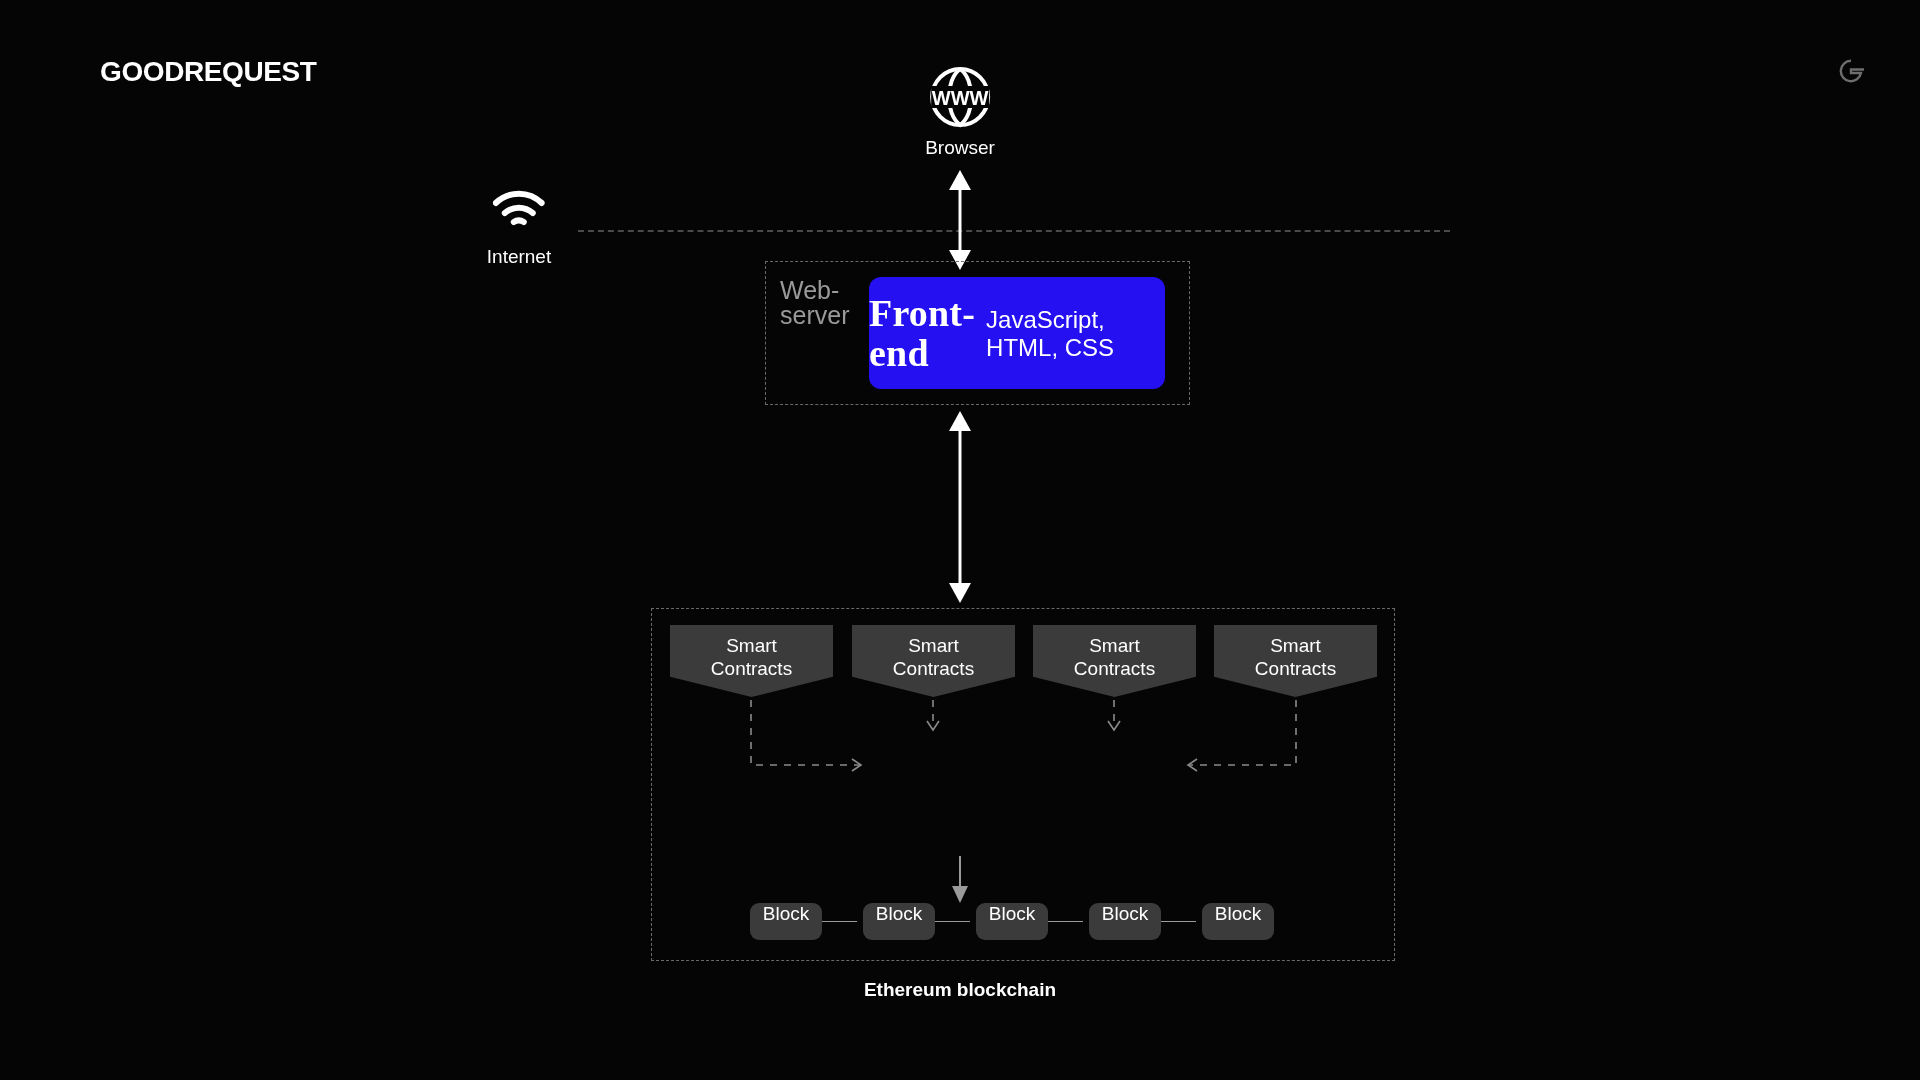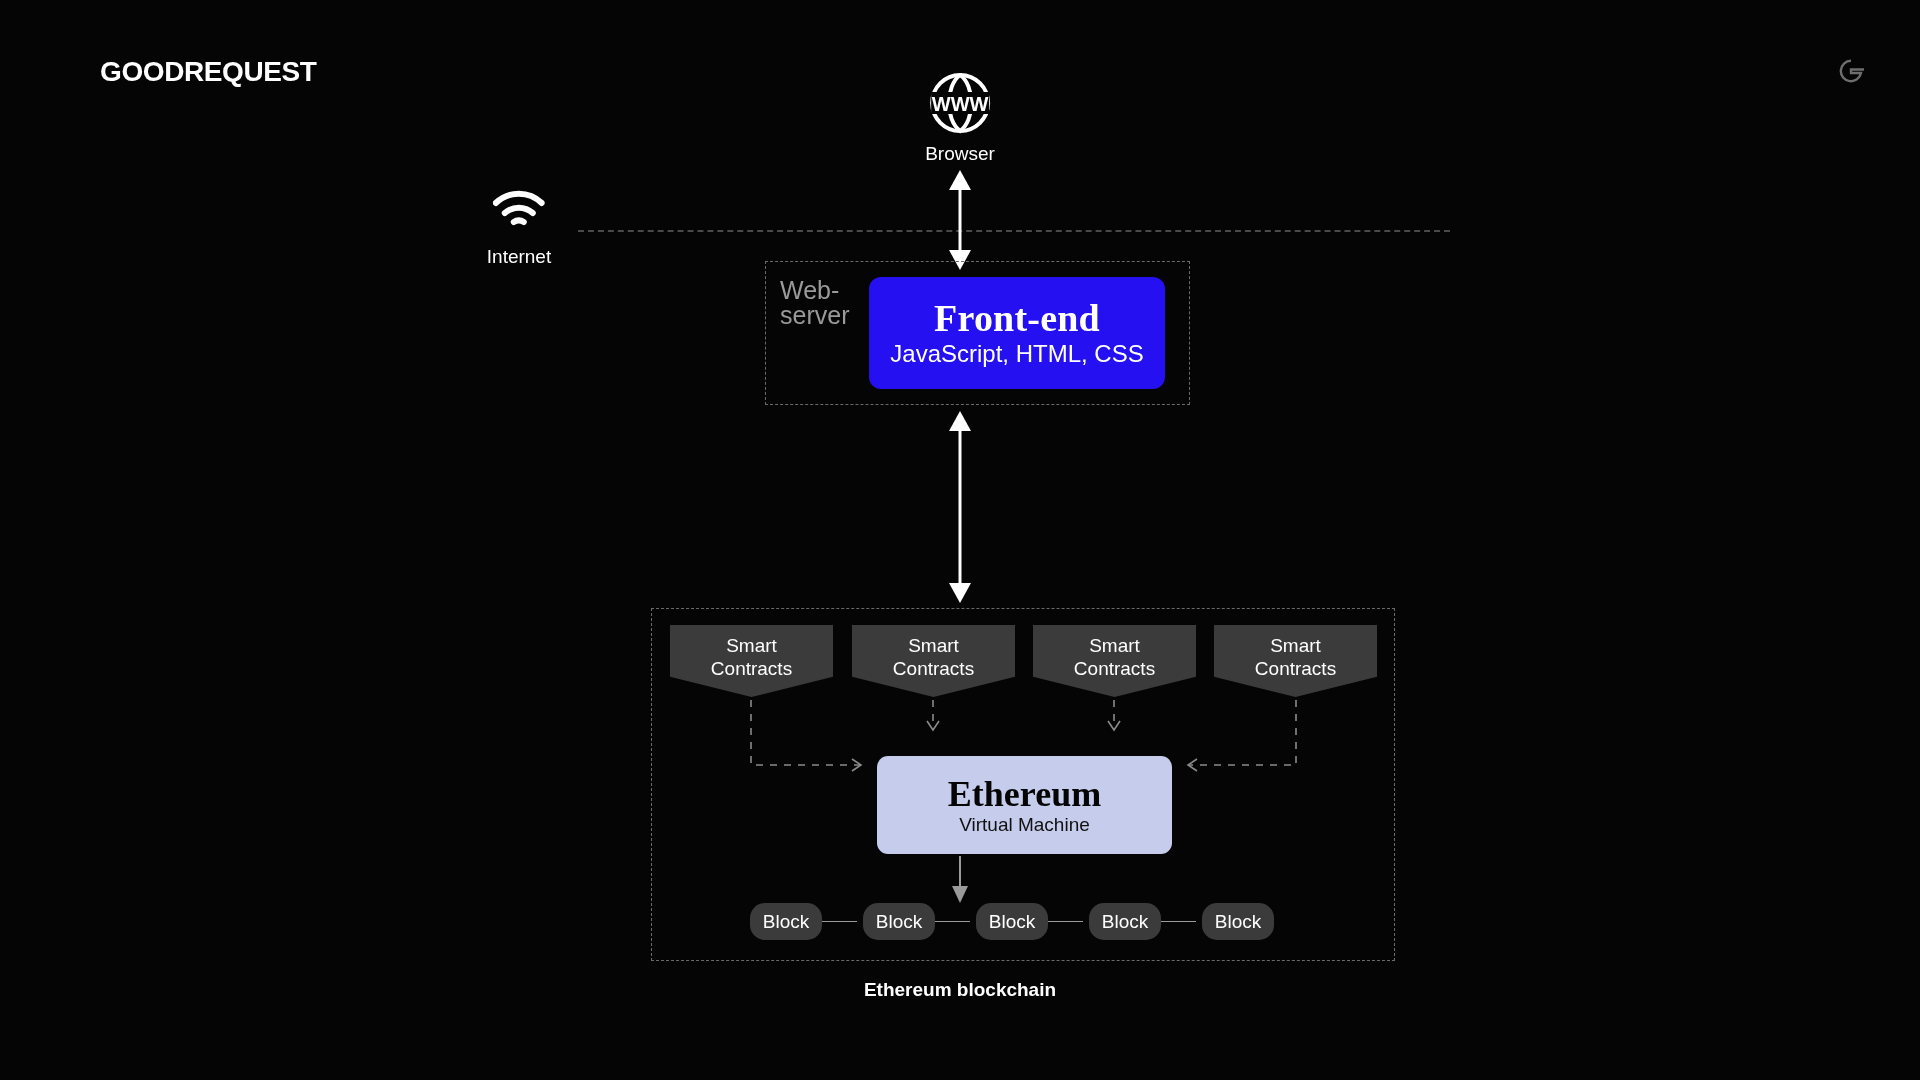--- a/index.html
+++ b/index.html
@@ -23,21 +23,21 @@
     width:26px; height:26px;
   }
 
   
   .node-label {
     color:#ffffff; font-size:19px; text-align:center;
     font-family:"Liberation Sans", sans-serif; white-space:nowrap;
   }
 
   
-  .browser-wrap { position:absolute; left:960px; top:72px; transform:translateX(-50%); }
+  .browser-wrap { position:absolute; left:960px; top:66px; transform:translateX(-50%); }
   .browser-icon { width:62px; height:62px; margin:0 auto; display:block; }
   .browser-text { margin-top:9px; }
 
   
   .internet-wrap { position:absolute; left:519px; top:190px; transform:translateX(-50%); }
   .wifi-icon { width:52px; height:40px; margin:0 auto; display:block; }
   .internet-text { margin-top:16px; }
 
   .internet-line {
     position:absolute; left:578px; top:230px; width:872px; height:0;
@@ -50,21 +50,21 @@
     border:1.5px dashed #6a6a6a;
   }
   .webserver-label {
     position:absolute; left:780px; top:278px;
     color:#9a9a9a; font-size:25px; line-height:25px; width:64px;
     font-family:"Liberation Sans", sans-serif;
   }
   .frontend-card {
     position:absolute; left:869px; top:277px; width:296px; height:112px;
     background:#2410f0; border-radius:12px;
-    display:flex; flex-direction:column; align-items:center; justify-content:center;
+    display:flex; flex-direction:row; align-items:center; justify-content:center;
   }
   .frontend-title {
     color:#ffffff; font-family:"Liberation Serif", serif;
     font-size:38px; font-weight:700; line-height:40px; letter-spacing:0.2px;
   }
   .frontend-sub {
     color:#ffffff; font-size:24px; margin-top:2px;
     font-family:"Liberation Sans", sans-serif;
   }
 
@@ -105,22 +105,22 @@
     font-size:36px; font-weight:700; line-height:38px;
   }
   .evm-sub {
     color:#111111; font-size:19px; margin-top:1px;
     font-family:"Liberation Sans", sans-serif;
   }
 
   
   .block {
     position:absolute; top:903px; width:72px; height:37px;
-    background:#3b3b3b; border-radius:15px;
-    display:flex; align-items:center; justify-content:center;
+    background:#3b3b3b; border-radius:9px;
+    display:flex; justify-content:center;
   }
   .block-text {
     color:#ffffff; font-size:19px;
     font-family:"Liberation Sans", sans-serif;
   }
   .block-link {
     position:absolute; top:921px; height:0; border-top:1.6px solid #9a9a9a;
   }
 
   
@@ -225,24 +225,20 @@
     <path d="M1114,700 L1114,728" fill="none" stroke="#8a8a8a" stroke-width="1.6" stroke-dasharray="7 7"></path>
     <polyline points="1108,721 1114,730 1120,721" fill="none" stroke="#8a8a8a" stroke-width="1.6"></polyline>
 
     <path d="M1296,700 L1296,765 L1189,765" fill="none" stroke="#8a8a8a" stroke-width="1.6" stroke-dasharray="7 7"></path>
     <polyline points="1197,759 1188,765 1197,771" fill="none" stroke="#8a8a8a" stroke-width="1.6"></polyline>
 
     <line x1="960" y1="856" x2="960" y2="893" stroke="#9a9a9a" stroke-width="2"></line>
     <polygon points="960,903 968,886 952,886" fill="#9a9a9a"></polygon>
   </svg>
 
-  <div class="evm-card">
-    <div class="evm-title">Ethereum</div>
-    <div class="evm-sub">Virtual Machine</div>
-  </div>
 
   <div class="block-link" style="left:822px; width:35px;"></div>
   <div class="block-link" style="left:935px; width:35px;"></div>
   <div class="block-link" style="left:1048px; width:35px;"></div>
   <div class="block-link" style="left:1161px; width:35px;"></div>
 
   <div class="block" style="left:750px;">
     <span class="block-text">Block</span>
   </div>
   <div class="block" style="left:863px;">

